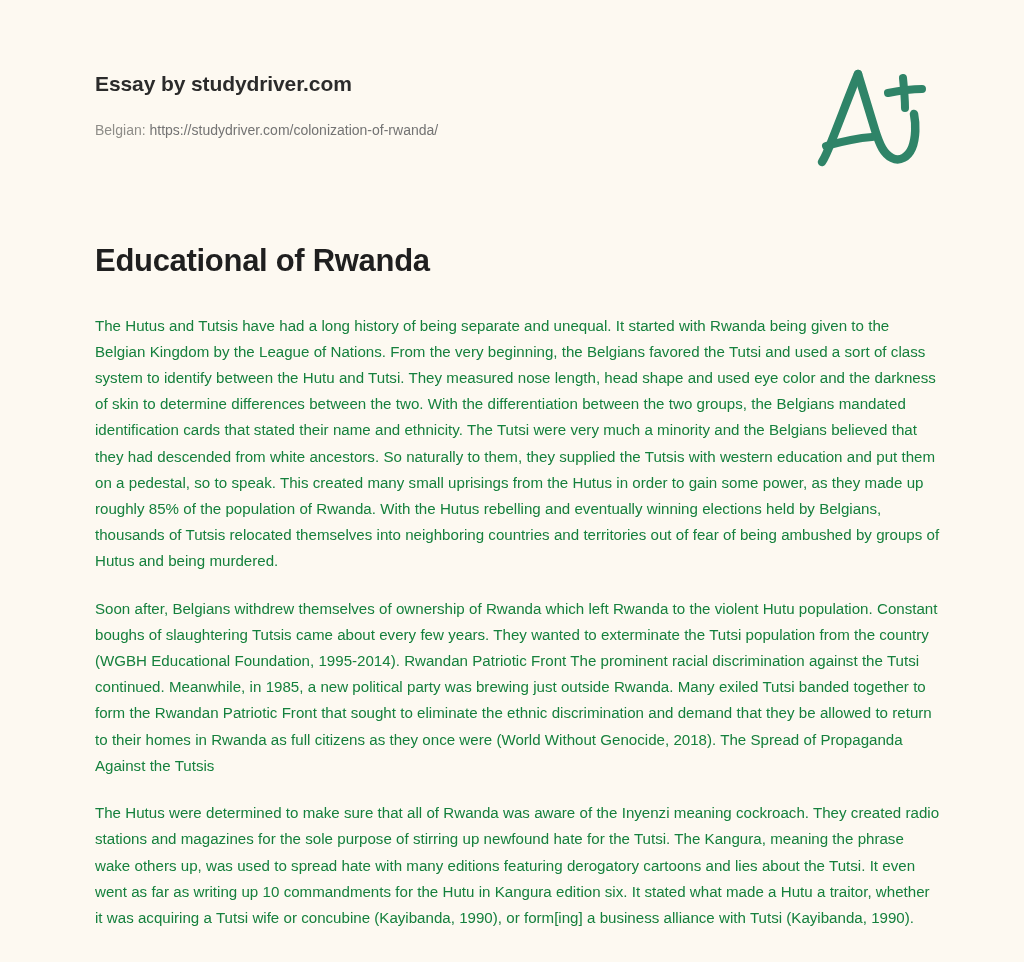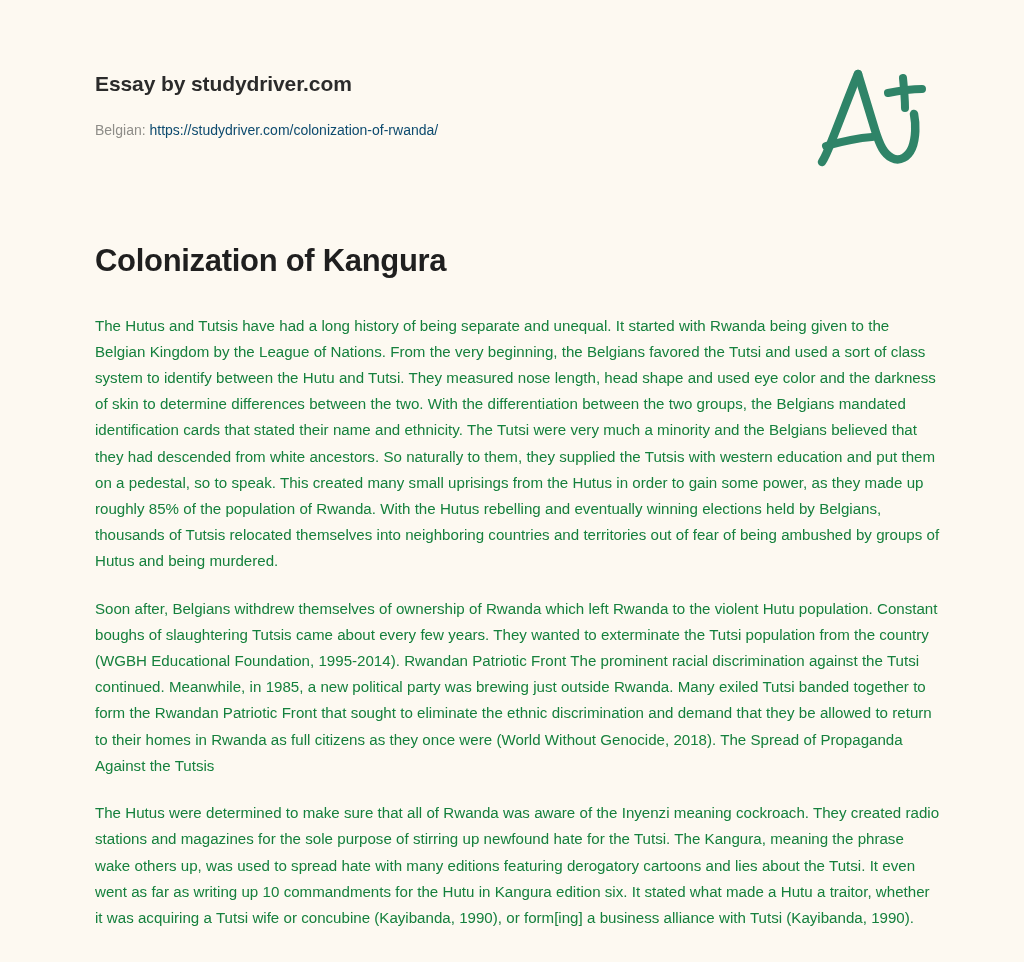--- a/index.html
+++ b/index.html
@@ -49,21 +49,21 @@
     left: 95px;
     top: 122px;
     font-size: 14px;
     white-space: nowrap;
     line-height: 1.2;
   }
   .source-label {
     color: #8e8d88;
   }
   .source-url {
-    color: #0c4a6e;
+    color: #737373;
     text-decoration: none;
   }
 
   
   .logo {
     position: absolute;
     left: 800px;
     top: 58px;
     width: 140px;
     height: 118px;
@@ -131,21 +131,21 @@
           <path d="M103 20 C104 30 105 42 105 50" stroke-width="8"></path>
 
           <path d="M88 35 C98 33 112 31 122 31" stroke-width="8"></path>
         </g>
       </svg>
     </div>
 
   </div>
 
   <div class="article">
-    <h1 class="article-title">Colonization of Kangura</h1>
+    <h1 class="article-title">Educational of Rwanda</h1>
 
     <div class="article-body">
       <p>The Hutus and Tutsis have had a long history of being separate and unequal. It started with Rwanda being given to the Belgian Kingdom by the League of Nations. From the very beginning, the Belgians favored the Tutsi and used a sort of class system to identify between the Hutu and Tutsi. They measured nose length, head shape and used eye color and the darkness of skin to determine differences between the two. With the differentiation between the two groups, the Belgians mandated identification cards that stated their name and ethnicity. The Tutsi were very much a minority and the Belgians believed that they had descended from white ancestors. So naturally to them, they supplied the Tutsis with western education and put them on a pedestal, so to speak. This created many small uprisings from the Hutus in order to gain some power, as they made up roughly 85% of the population of Rwanda. With the Hutus rebelling and eventually winning elections held by Belgians, thousands of Tutsis relocated themselves into neighboring countries and territories out of fear of being ambushed by groups of Hutus and being murdered.</p>
       <p>Soon after, Belgians withdrew themselves of ownership of Rwanda which left Rwanda to the violent Hutu population. Constant boughs of slaughtering Tutsis came about every few years. They wanted to exterminate the Tutsi population from the country (WGBH Educational Foundation, 1995-2014). Rwandan Patriotic Front The prominent racial discrimination against the Tutsi continued. Meanwhile, in 1985, a new political party was brewing just outside Rwanda. Many exiled Tutsi banded together to form the Rwandan Patriotic Front that sought to eliminate the ethnic discrimination and demand that they be allowed to return to their homes in Rwanda as full citizens as they once were (World Without Genocide, 2018). The Spread of Propaganda Against the Tutsis</p>
       <p>The Hutus were determined to make sure that all of Rwanda was aware of the Inyenzi meaning cockroach. They created radio stations and magazines for the sole purpose of stirring up newfound hate for the Tutsi. The Kangura, meaning the phrase wake others up, was used to spread hate with many editions featuring derogatory cartoons and lies about the Tutsi. It even went as far as writing up 10 commandments for the Hutu in Kangura edition six. It stated what made a Hutu a traitor, whether it was acquiring a Tutsi wife or concubine (Kayibanda, 1990), or form[ing] a business alliance with Tutsi (Kayibanda, 1990).</p>
     </div>
   </div>
 
 </div>
 

